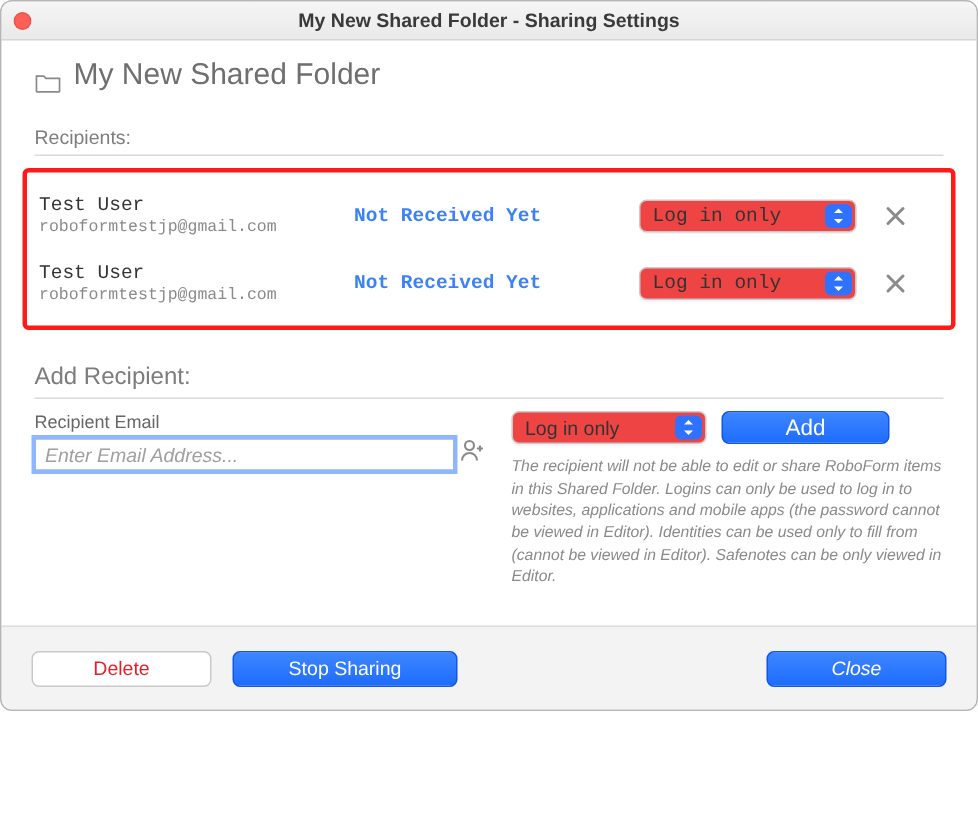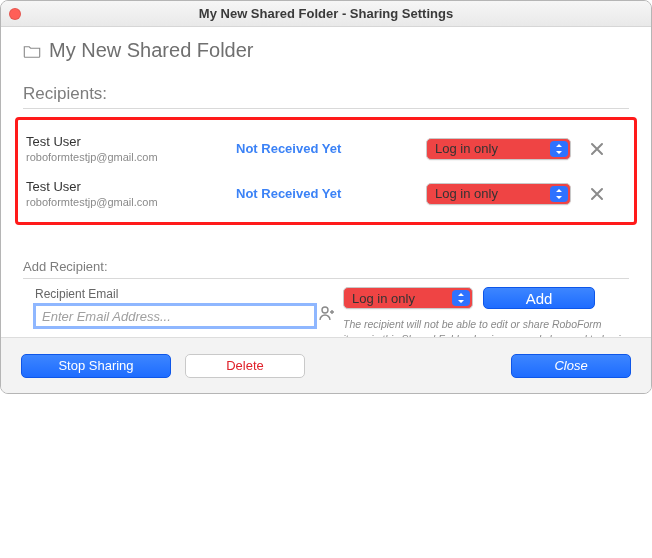--- a/index.html
+++ b/index.html
@@ -6,21 +6,21 @@
   body {
     margin: 0;
     padding: 0;
     background: #fff;
     font-family: -apple-system, BlinkMacSystemFont, "Helvetica Neue", Arial, sans-serif;
     font-size: 13px;
     color: #333;
   }
   .window {
     width: 652px;
-    height: 394px;
+    height: 474px;
     border: 1px solid #b5b5b5;
     border-radius: 8px;
     overflow: hidden;
     position: relative;
     background: #f6f6f6;
     display: flex;
     flex-direction: column;
   }
   .titlebar {
     height: 26px;
@@ -47,41 +47,42 @@
     margin-right: 20px;
   }
   .content {
     flex: 1;
     padding: 12px 22px 0 22px;
     background: #fff;
     overflow: hidden;
     display: flex;
     flex-direction: column;
   }
-  .header-row { display: flex; align-items: center; gap: 8px; }
+  .header-row { display: flex; align-items: flex-end; gap: 8px; }
   .folder-icon { width: 18px; height: 14px; color: #8a8a8a; }
   .folder-title { font-size: 20px; color: #6f6f6f; font-weight: 400; }
   .subtitle { font-size: 13px; color: #444; margin-top: 4px; margin-left: 2px; }
   .section-label {
     margin-top: 22px;
-    font-size: 17px;
+    font-size: 13px;
     color: #7d7d7d;
     border-bottom: 1px solid #d9d9d9;
     padding-bottom: 4px;
   }
   .recipients-box {
     margin: 8px -8px 0 -8px;
     padding: 6px 8px;
     border: 3px solid #ff1a1a;
     border-radius: 4px;
   }
   .recipient-row {
     display: flex;
     align-items: center;
     padding: 8px 0;
+    font-family: Liberation Mono, monospace;
   }
   .recip-name-col { width: 210px; }
   .recip-name { font-size: 13px; color: #333; }
   .recip-email { font-size: 11px; color: #8a8a8a; margin-top: 2px; }
   .recip-status { width: 190px; color: #3b82f6; font-weight: 600; font-size: 13px; }
   .recip-select-col { width: 145px; }
   .mac-select {
     width: 100%;
     height: 22px;
     border: 1px solid #c9c9c9;
@@ -103,31 +104,30 @@
     background: #2e72ff;
     border-radius: 4px;
     display: flex;
     align-items: center;
     justify-content: center;
   }
   .mac-select .chev svg { width: 8px; height: 10px; fill: #fff; }
   .recip-remove { margin-left: 16px; color: #8b8b8b; width: 20px; display:flex; justify-content:center; }
   .recip-remove svg { width: 16px; height: 16px; }
   .add-recip-label {
-    margin-top: 34px;
-    font-size: 13px;
+    margin-top: 23px;
+    font-size: 16px;
     color: #7d7d7d;
     border-bottom: 1px solid #d9d9d9;
     padding-bottom: 4px;
   }
   .add-row {
     display: flex;
-    gap: 8px;
+    gap: 18px;
     margin-top: 8px;
-    margin-left: 12px;
   }
   .col { display: flex; flex-direction: column; }
   .col-left { width: 300px; }
   .col-right { flex: 1; }
   .field-label { font-size: 12px; color: #666; margin-bottom: 4px; }
   .email-input-wrap { display: flex; gap: 4px; }
   .email-input {
     flex: 1;
     height: 22px;
     border: 1px solid #b0b0b0;
@@ -307,24 +307,24 @@
             <span>Add</span>
           </div>
         </div>
         <div class="perm-desc">The recipient will not be able to edit or share RoboForm items in this Shared Folder. Logins can only be used to log in to websites, applications and mobile apps (the password cannot be viewed in Editor). Identities can be used only to fill from (cannot be viewed in Editor). Safenotes can be only viewed in Editor.</div>
       </div>
     </div>
 
   </div>
 
   <div class="footer">
+    <div class="footer-btn btn-danger">
+      <span>Delete</span>
+    </div>
     <div class="footer-btn btn-primary">
       <span>Stop Sharing</span>
     </div>
-    <div class="footer-btn btn-danger">
-      <span>Delete</span>
-    </div>
     <div class="footer-btn btn-close">
       <span>Close</span>
     </div>
   </div>
 
 </div>
 
 </body></html>

